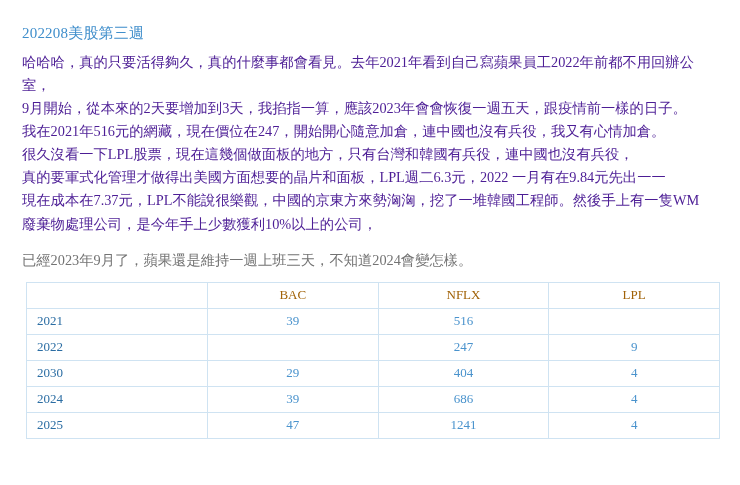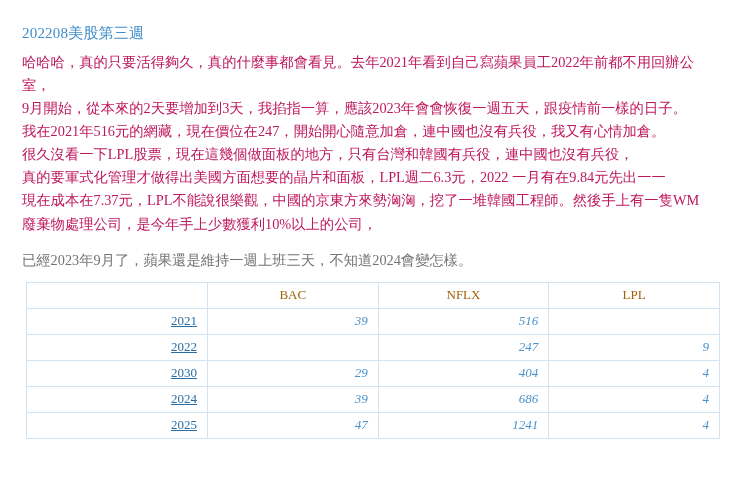--- a/index.html
+++ b/index.html
@@ -24,21 +24,21 @@
   .doc-title {
     font-size: 15px;
     color: #3f8ecb;
     line-height: 1.5;
     margin: 0 0 6px 0;
     letter-spacing: 0.2px;
   }
   .body-text {
     font-size: 14.3px;
     line-height: 1.62;
-    color: #be185d;
+    color: #4c1d95;
     margin: 0;
   }
   .body-text p {
     margin: 0;
     white-space: pre-wrap;
   }
   .para-gap {
     height: 13px;
   }
   .closing {
@@ -58,31 +58,28 @@
   table.data-table th,
   table.data-table td {
     border: 1px solid #cfe3f2;
     height: 25px;
     padding: 0 10px;
     font-weight: normal;
   }
   table.data-table th.col-year,
   table.data-table td.col-year {
     width: 160px;
-    text-align: right;
     color: #2b6da3;
-    text-decoration: underline;
   }
   table.data-table th {
     text-align: center;
     color: #a16207;
   }
   table.data-table td.val {
-    text-align: right;
-    font-style: italic;
+    text-align: center;
   }
   table.data-table thead th.col-year {
     border-left-color: #cfe3f2;
   }
   .hidden-head {
     color: transparent;
   }
 </style>
 </head>
 <body>

